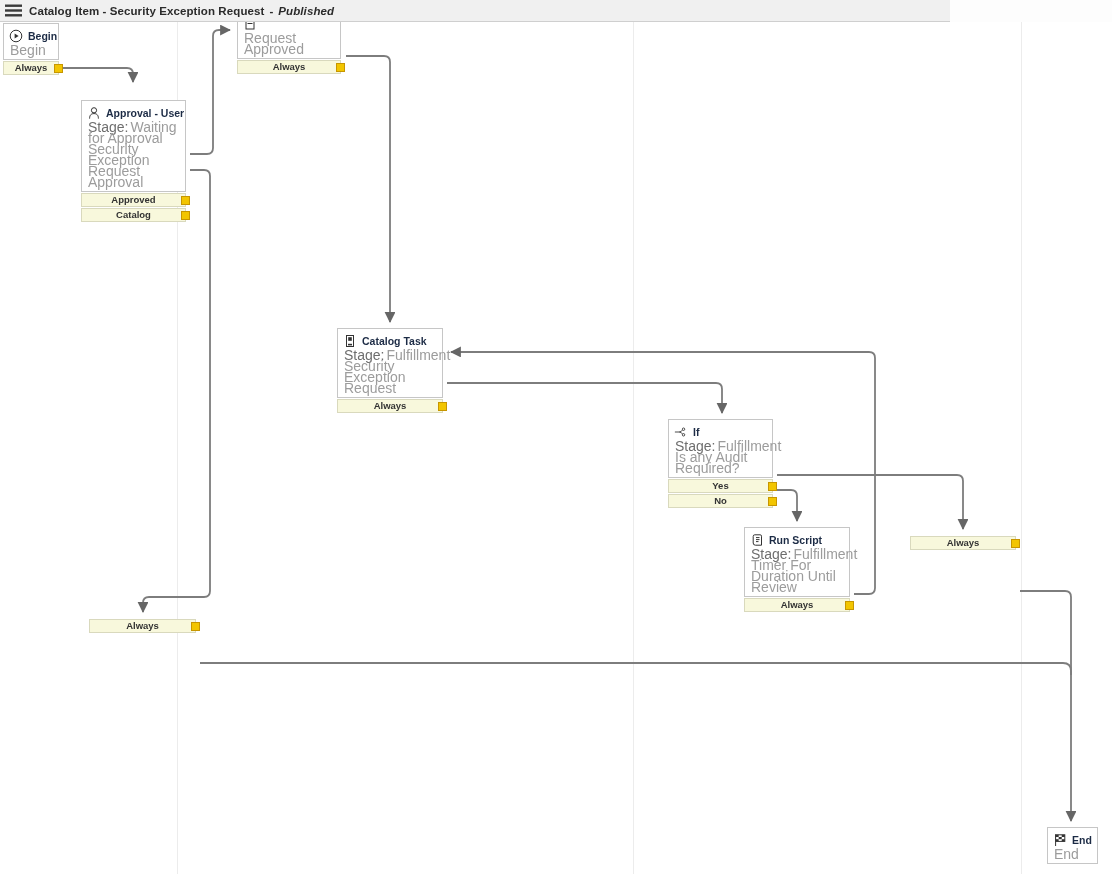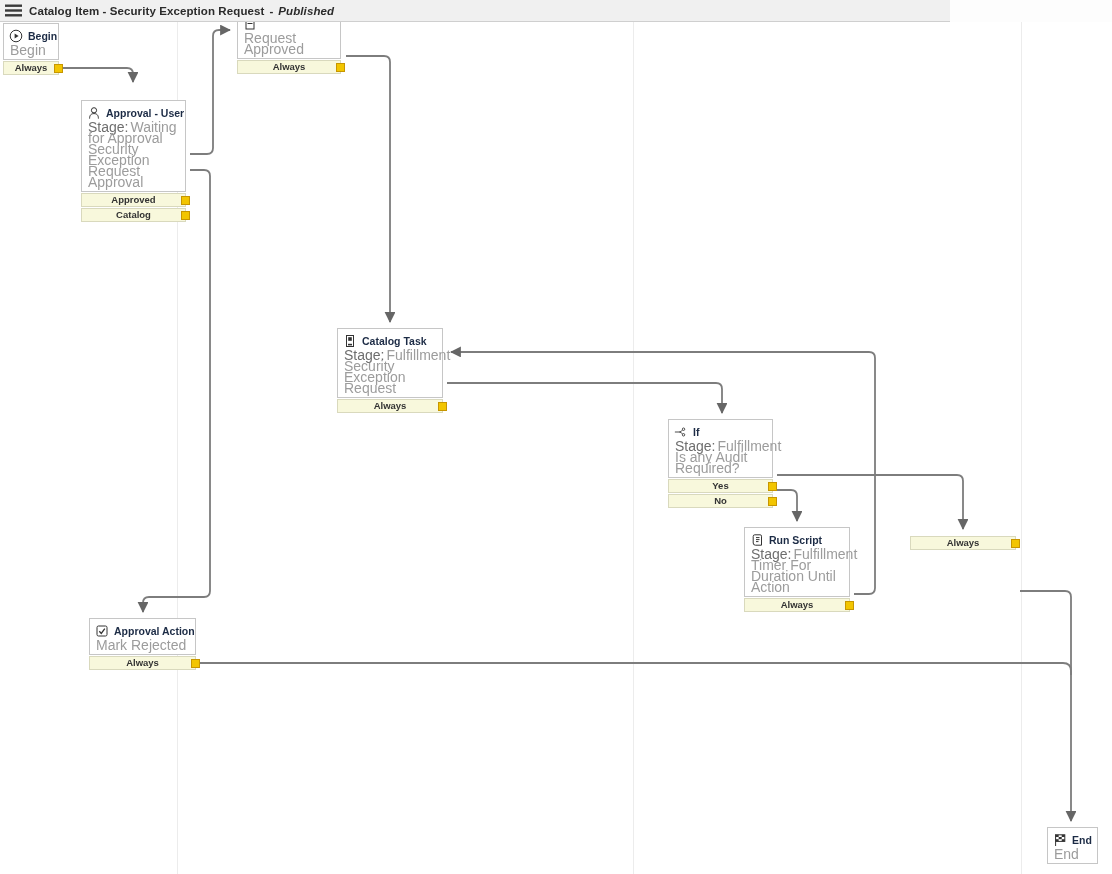--- a/index.html
+++ b/index.html
@@ -170,49 +170,35 @@
             <svg viewBox="0 0 14 14">
               <path d="M4.8 1.8 H10.2 Q11.5 1.8 11.5 3.2 V12.2 H5.5 Q3.2 12.2 3.2 10 V3.4 Q3.2 1.8 4.8 1.8 Z" fill="none" stroke="#333"></path>
               <path d="M6 4.6 H9.5 M6 6.6 H9.5 M6 8.6 H8.5" stroke="#333" fill="none"></path>
             </svg>
           </span>
           <span class="tname">Run Script</span>
         </div>
         <div class="node-body">
           <div class="line"><span class="stage">Stage:</span><span>Fulfillment</span></div>
           <div class="line">Timer For Duration Until</div>
-          <div class="line">Action</div>
+          <div class="line">Review</div>
         </div>
       </div>
       <div class="transition">
         <span class="tlabel">Always</span>
         <span class="port"></span>
       </div>
     </div>
     <div class="node" style="left: 910px; top: 513px; width: 106px;">
       <div class="transition">
         <span class="tlabel">Always</span>
         <span class="port"></span>
       </div>
     </div>
     <div class="node" style="left: 89px; top: 596px; width: 107px;">
-      <div class="node-box">
-        <div class="node-title">
-          <span class="icon">
-            <svg viewBox="0 0 14 14">
-              <rect x="2" y="2" width="10" height="10" rx="1.5" fill="none" stroke="#333"></rect>
-              <path d="M4.3 7.2 L6.3 9.4 L9.8 4.6" fill="none" stroke="#333" stroke-width="1.3"></path>
-            </svg>
-          </span>
-          <span class="tname">Approval Action</span>
-        </div>
-        <div class="node-body">
-          <div class="line">Mark Rejected</div>
-        </div>
-      </div>
       <div class="transition">
         <span class="tlabel">Always</span>
         <span class="port"></span>
       </div>
     </div>
     <div class="node" style="left: 1047px; top: 805px; width: 51px;">
       <div class="node-box">
         <div class="node-title">
           <span class="icon">
             <svg viewBox="0 0 14 14">

